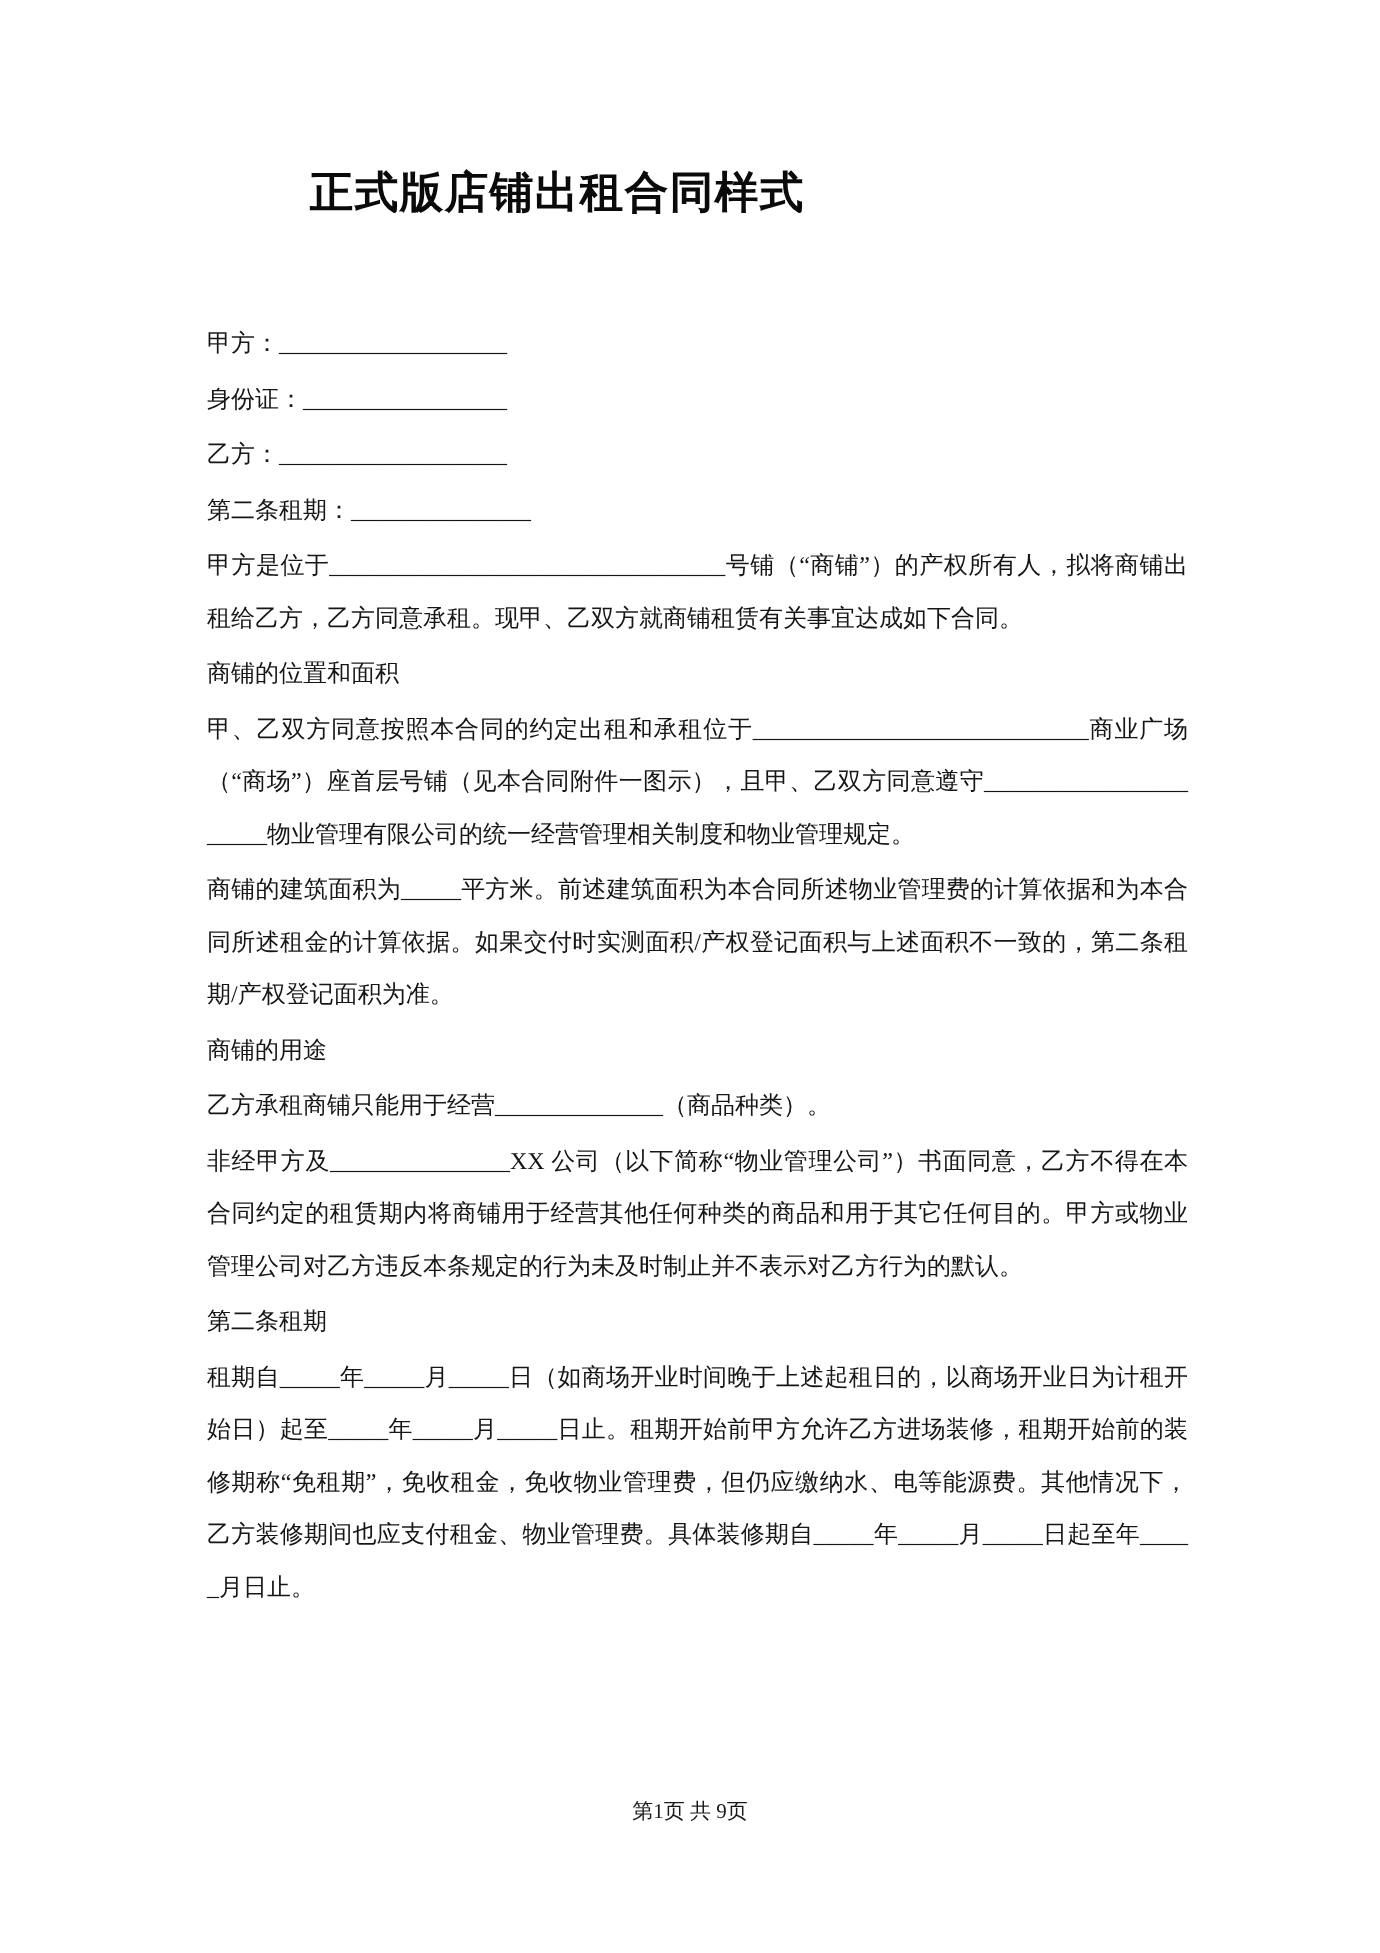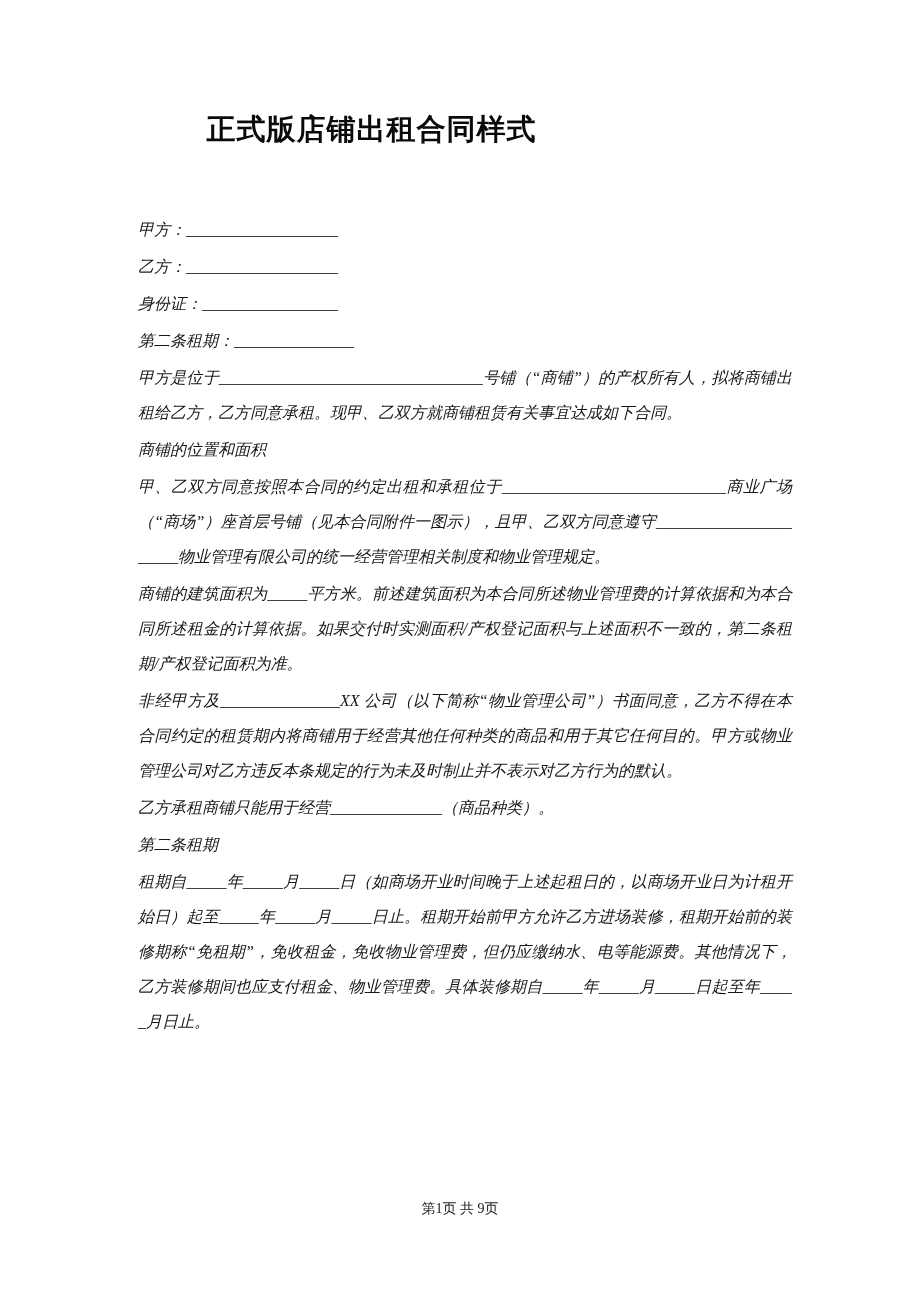--- a/index.html
+++ b/index.html
@@ -42,21 +42,20 @@
     left: 138px;
     width: 654px;
     font-size: 16px;
     line-height: 35px;
     text-align: justify;
     color: #161616;
   }
   .doc-body p {
     margin: 0 0 2px 0;
     word-break: break-all;
-    font-style: italic;
   }
   .page-footer {
     position: absolute;
     top: 1198px;
     left: 0;
     width: 920px;
     text-align: center;
     font-size: 14px;
     line-height: 22px;
     color: #1a1a1a;
@@ -64,29 +63,30 @@
 </style>
 </head>
 <body>
 
 <div class="page">
 
   <h1 class="doc-title">正式版店铺出租合同样式</h1>
 
   <div class="doc-body">
     <p>甲方：___________________</p>
+    <p>身份证：_________________</p>
     <p>乙方：___________________</p>
-    <p>身份证：_________________</p>
     <p>第二条租期：_______________</p>
     <p>甲方是位于_________________________________号铺（“商铺”）的产权所有人，拟将商铺出租给乙方，乙方同意承租。现甲、乙双方就商铺租赁有关事宜达成如下合同。</p>
     <p>商铺的位置和面积</p>
     <p>甲、乙双方同意按照本合同的约定出租和承租位于____________________________商业广场（“商场”）座首层号铺（见本合同附件一图示），且甲、乙双方同意遵守______________________物业管理有限公司的统一经营管理相关制度和物业管理规定。</p>
     <p>商铺的建筑面积为_____平方米。前述建筑面积为本合同所述物业管理费的计算依据和为本合同所述租金的计算依据。如果交付时实测面积/产权登记面积与上述面积不一致的，第二条租期/产权登记面积为准。</p>
+    <p>商铺的用途</p>
+    <p>乙方承租商铺只能用于经营______________（商品种类）。</p>
     <p>非经甲方及_______________XX 公司（以下简称“物业管理公司”）书面同意，乙方不得在本合同约定的租赁期内将商铺用于经营其他任何种类的商品和用于其它任何目的。甲方或物业管理公司对乙方违反本条规定的行为未及时制止并不表示对乙方行为的默认。</p>
-    <p>乙方承租商铺只能用于经营______________（商品种类）。</p>
     <p>第二条租期</p>
     <p>租期自_____年_____月_____日（如商场开业时间晚于上述起租日的，以商场开业日为计租开始日）起至_____年_____月_____日止。租期开始前甲方允许乙方进场装修，租期开始前的装修期称“免租期”，免收租金，免收物业管理费，但仍应缴纳水、电等能源费。其他情况下，乙方装修期间也应支付租金、物业管理费。具体装修期自_____年_____月_____日起至年_____月日止。</p>
   </div>
 
   <div class="page-footer">
     <span>第1页 共 9页</span>
   </div>
 
 </div>
 

